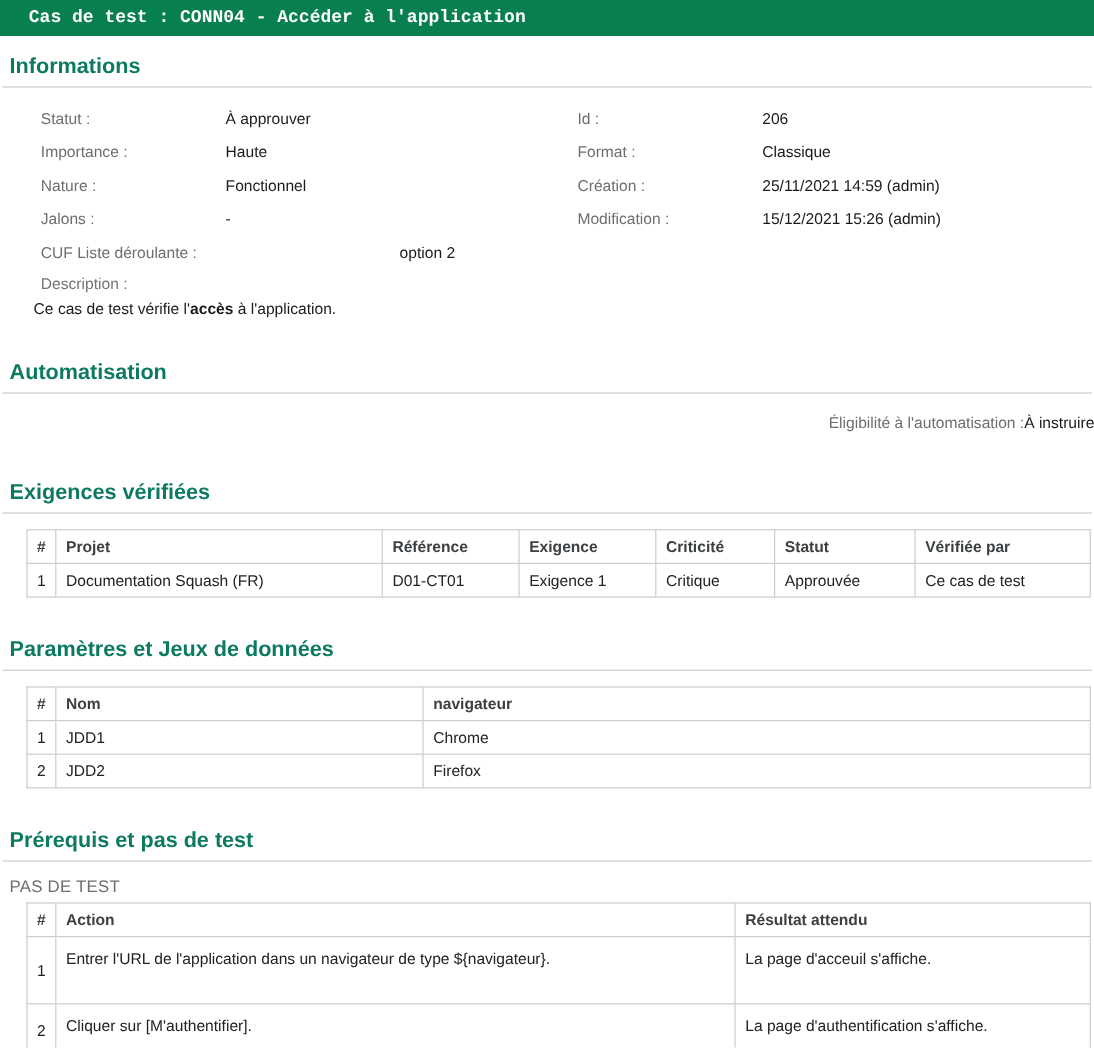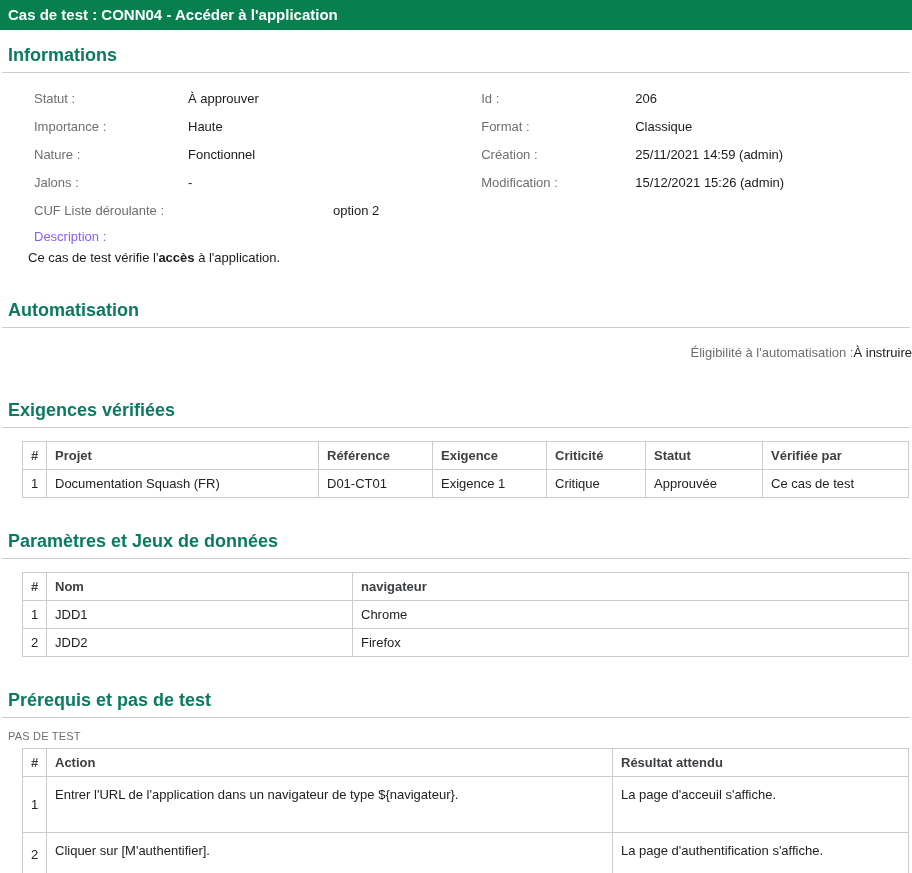--- a/index.html
+++ b/index.html
@@ -14,21 +14,22 @@
   }
   
   .title-bar {
     width: 100%;
     height: 30px;
     background: #087f4e;
     color: #ffffff;
     font-size: 15px;
     font-weight: bold;
     line-height: 30px;
-    padding-left: 8px;
+    padding-left: 24px;
+    font-family: Liberation Mono, monospace;
   }
   
   .section-title {
     color: #0c7a60;
     font-size: 18px;
     font-weight: bold;
     margin: 33px 8px 6px 8px;
   }
   .section-title.first { margin-top: 15px; }
   .section-rule {
@@ -46,21 +47,21 @@
   .info-col.right { padding-left: 5px; }
   .field-row { height: 28px; line-height: 28px; white-space: nowrap; }
   .field-label {
     display: inline-block;
     width: 154px;
     color: #6e6e6e;
     vertical-align: top;
   }
   .field-row.wide-label .field-label { width: 299px; }
   .field-value { color: #1b1b1b; }
-  .desc-label { color: #8b5cf6; height: 24px; line-height: 24px; }
+  .desc-label { color: #737373; height: 24px; line-height: 24px; }
   .desc-text { margin-left: -6px; line-height: 18px; color: #1b1b1b; }
   
   .auto-row { margin-top: 11px; height: 28px; line-height: 28px; text-align: right; }
   
   .tbl-wrap { margin: 13px 4px 0 22px; }
   table {
     border-collapse: collapse;
     table-layout: fixed;
     width: 886px;
     font-size: 13px;
@@ -75,21 +76,21 @@
   th { font-weight: bold; color: #3d4043; }
   td { color: #222222; }
   th.num, td.num { text-align: center; padding-left: 2px; padding-right: 2px; }
   
   .steps tr.step-row-1 td { height: 56px; }
   .steps tr.step-row-2 td { height: 43px; }
   .steps td.vtop { vertical-align: top; padding-top: 9px; }
   .steps td.num { vertical-align: middle; }
   .sub-label {
     color: #6e6e6e;
-    font-size: 11px;
+    font-size: 14px;
     margin: 12px 0 0 8px;
     letter-spacing: 0.2px;
   }
 </style>
 </head>
 <body>
 
 <div class="title-bar">
   <span>Cas de test : CONN04 - Accéder à l'application</span>
 </div>

